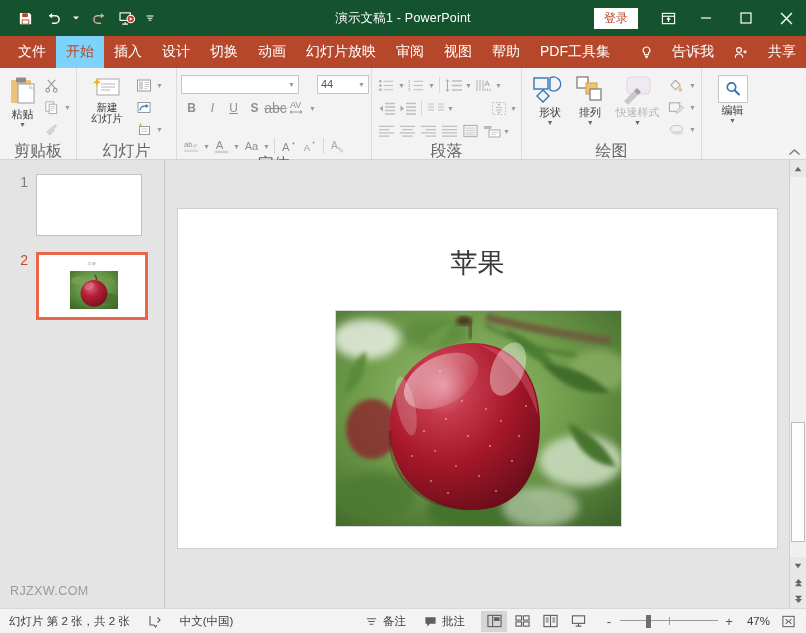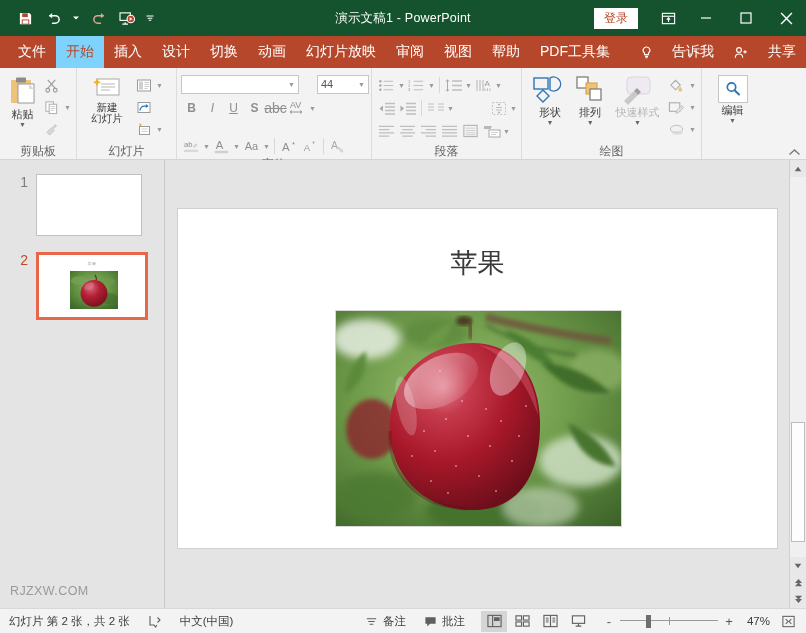--- a/index.html
+++ b/index.html
@@ -53,21 +53,21 @@
 
   
   .ribbon {
     height: 92px; background: #f3f3f3; display: flex; align-items: stretch;
     border-bottom: 1px solid #d4d4d4; flex: none; position: relative;
   }
   .rgroup { position: relative; display: flex; flex-direction: column; padding: 3px 4px 0; }
   .rgroup + .rgroup { border-left: 1px solid #dcdcdc; }
   .rgroup-body { flex: 1; display: flex; align-items: flex-start; padding-top: 2px; }
   .rgroup-label {
-    height: 15px; font-size: 12px; color: #666; text-align: center;
+    height: 15px; font-size: 16px; color: #666; text-align: center;
     display: flex; align-items: center; justify-content: center; position: relative;
   }
   .bigbtn {
     display: flex; flex-direction: column; align-items: center; justify-content: flex-start;
     width: 44px; font-size: 11px; color: #3b3b3b; padding-top: 2px;
   }
   .bigbtn .lbl { margin-top: 1px; line-height: 12px; text-align: center; }
   .bigbtn .caret { font-size: 7px; color: #666; line-height: 7px; margin-top: 1px; }
   .bigbtn.dis, .bigbtn.dis .lbl { color: #b5b5b5; }
   .smallcol { display: flex; flex-direction: column; gap: 1px; }

